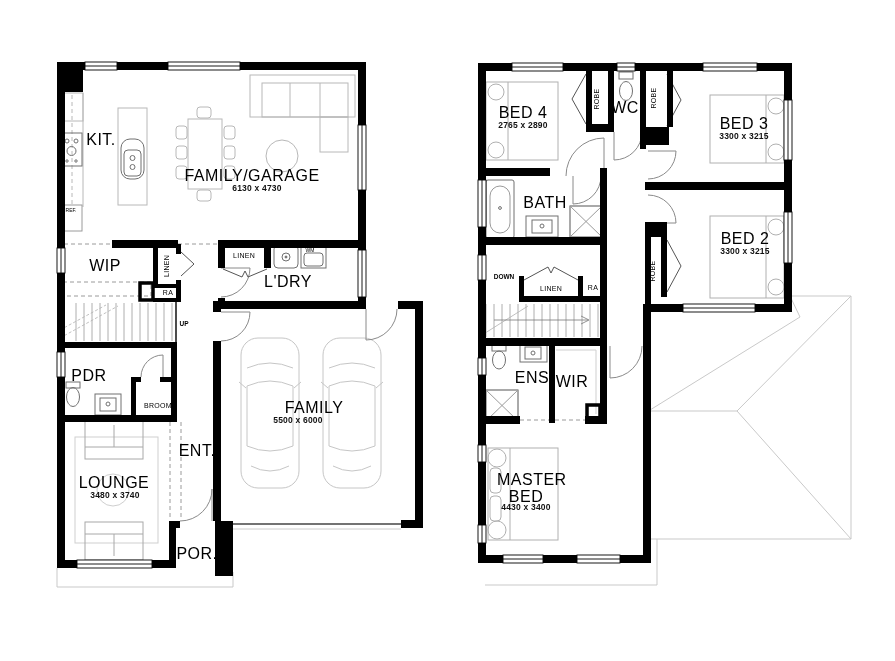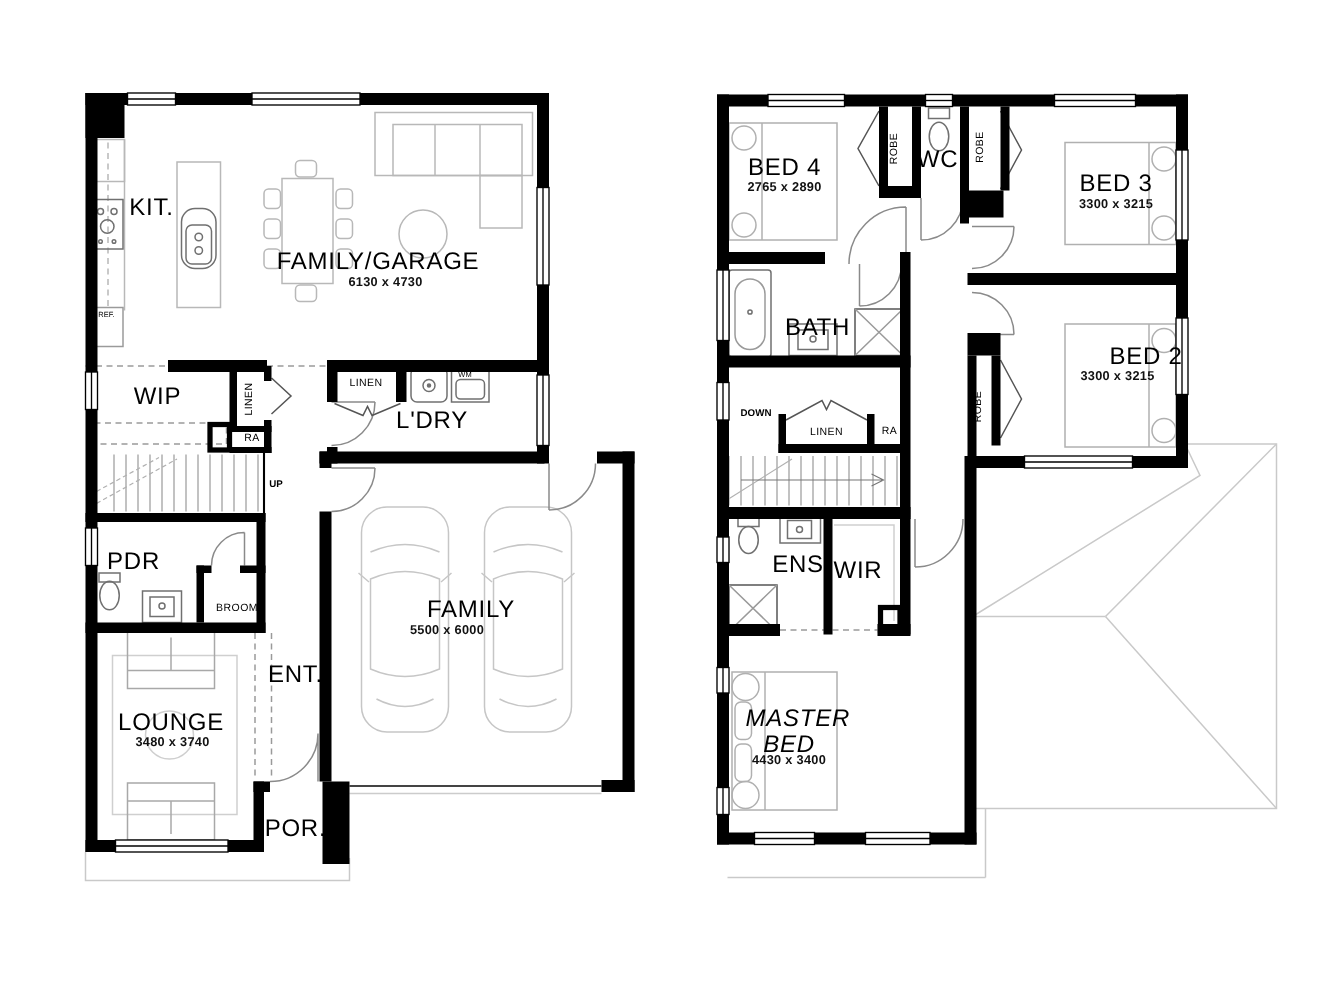--- a/index.html
+++ b/index.html
@@ -8,21 +8,21 @@
   #plan-svg{position:absolute;left:0;top:0;}
   .lbl{position:absolute;transform:translate(-50%,-50%);white-space:nowrap;color:#000;
        font-family:"Liberation Sans",sans-serif;line-height:1.05;text-align:center;}
   .s12{font-size:16px;letter-spacing:.5px;}
   .s8{font-size:8.5px;letter-spacing:.2px;color:#111;font-weight:bold;}
   .s7{font-size:7px;letter-spacing:.3px;}
   .s65{font-size:6.5px;}
   .s5{font-size:5px;letter-spacing:0;}
   .b{font-weight:bold;}
   .rot{transform:translate(-50%,-50%) rotate(-90deg);}
-  .wrap{white-space:normal;width:58px;font-style:italic;}
+  .wrap{white-space:normal;width:58px;}
 </style>
 </head>
 <body>
 
 <div id="stage">
 
 <svg id="plan-svg" width="895" height="661" viewBox="0 0 895 661" xmlns="http://www.w3.org/2000/svg">
 
   <g fill="none" stroke="#c9c9c9" stroke-width="1">
     <path d="M790,296 H851 V539 H649"></path>
@@ -380,22 +380,22 @@
   <div class="lbl s8" style="left:115px;top:495px">3480 x 3740</div>
   <div class="lbl s12" style="left:197px;top:554px">POR.</div>
 
   <div class="lbl s12" style="left:523px;top:113px">BED 4</div>
   <div class="lbl s8" style="left:523px;top:125px">2765 x 2890</div>
   <div class="lbl s7 rot" style="left:597px;top:99px">ROBE</div>
   <div class="lbl s12" style="left:625px;top:108px">WC</div>
   <div class="lbl s7 rot" style="left:654px;top:98px">ROBE</div>
   <div class="lbl s12" style="left:744px;top:124px">BED 3</div>
   <div class="lbl s8" style="left:744px;top:136px">3300 x 3215</div>
-  <div class="lbl s12" style="left:545px;top:220px">BATH</div>
-  <div class="lbl s12" style="left:764px;top:239px">BED 2</div>
+  <div class="lbl s12" style="left:545px;top:203px">BATH</div>
+  <div class="lbl s12" style="left:745px;top:239px">BED 2</div>
   <div class="lbl s8" style="left:745px;top:251px">3300 x 3215</div>
   <div class="lbl s7 rot" style="left:653px;top:271px">ROBE</div>
   <div class="lbl s65 b" style="left:504px;top:277px">DOWN</div>
   <div class="lbl s7" style="left:551px;top:289px">LINEN</div>
   <div class="lbl s7" style="left:593px;top:288px">RA</div>
   <div class="lbl s12" style="left:532px;top:378px">ENS</div>
   <div class="lbl s12" style="left:572px;top:382px">WIR</div>
   <div class="lbl s12 wrap" style="left:526px;top:489px">MASTER BED</div>
   <div class="lbl s8" style="left:526px;top:507px">4430 x 3400</div>
 

